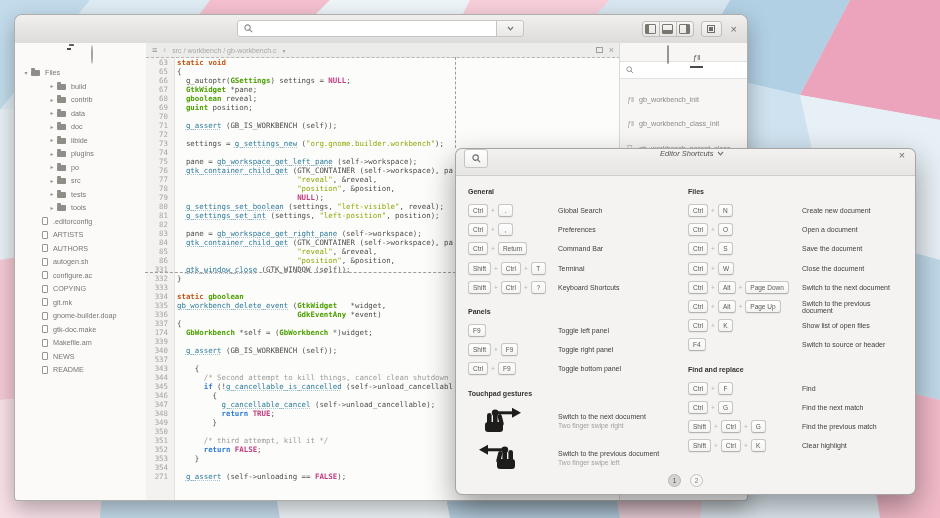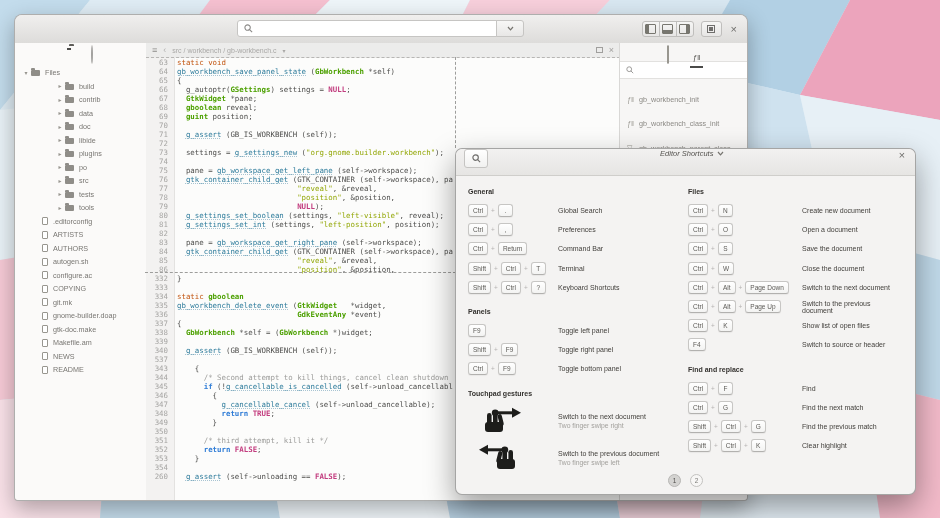--- a/index.html
+++ b/index.html
@@ -43,21 +43,21 @@
   .side-tabs{height:16px;display:flex;align-items:flex-start;justify-content:center;gap:16px;padding-top:2px;}
   .stab{position:relative;padding:1px 3px 3px;}
   .stab.active::after{content:"";position:absolute;left:1px;right:1px;bottom:-1px;height:2px;background:#4a4a48;}
   .fold-tab{width:11px;height:8px;background:#5f5e5a;border-radius:1px;position:relative;}
   .fold-tab::before{content:"";position:absolute;left:0;top:-2px;width:5px;height:2px;background:#5f5e5a;border-radius:1px 1px 0 0;}
   .bubble{width:8px;height:8px;border:1px solid #a3a2a0;border-radius:50%;}
   .tree{padding-top:5px;}
   .trow{display:flex;align-items:center;height:13.5px;font-size:7.2px;color:#787672;}
   .trow .exp{width:10px;text-align:center;color:#97958f;font-size:6px;line-height:8px;}
   .trow.root{padding-left:6px;}
-  .trow.folder{padding-left:20px;margin-left:20px;}
+  .trow.folder{padding-left:32px;}
   .trow.file{padding-left:27px;}
   .fold-ic{width:9px;height:6px;background:#8f8d88;border-radius:1px;position:relative;margin:1px 5px 0 0;flex:none;}
   .fold-ic::before{content:"";position:absolute;left:0;top:-2px;width:4px;height:2px;background:#8f8d88;border-radius:1px 1px 0 0;}
   .doc-ic{width:6px;height:8px;background:#fff;border:1px solid #98968f;border-radius:1px;margin-right:5px;flex:none;box-sizing:border-box;}
 
   
   .editor{position:absolute;left:131px;top:28px;bottom:0;right:127px;background:#fcfcfb;overflow:hidden;}
   .ed-toolbar{height:14px;background:#ececeb;border-bottom:1px dashed #b7b6b4;display:flex;
               align-items:center;padding:0 6px;gap:6px;}
   .ham{color:#8c8b89;font-size:9px;line-height:10px;}
@@ -65,21 +65,21 @@
   .crumb{color:#a9a8a6;font-size:7px;}
   .caret{color:#a9a8a6;font-size:6px;}
   .ed-tb-right{margin-left:auto;display:flex;gap:6px;align-items:center;}
   .split-ic{width:7px;height:6px;border:1px solid #a09f9d;box-sizing:border-box;}
   .ed-close{color:#a09f9d;font-size:9px;line-height:10px;}
   .code{position:absolute;top:15px;left:0;right:0;bottom:0;overflow:hidden;}
   .code::before{content:"";position:absolute;left:0;top:0;bottom:0;width:28px;background:#f3f2f1;border-right:1px solid #e3e2e0;}
   .cl{white-space:pre;height:9px;line-height:9px;font-size:7.4px;position:relative;
       font-family:"DejaVu Sans Mono","Liberation Mono",monospace;}
   .ln{display:inline-block;width:22px;padding-right:9px;text-align:right;color:#a5a4a2;}
-  .tk-k{color:#c25612;font-weight:normal;}
+  .tk-k{color:#c25612;font-weight:bold;}
   .tk-t{color:#4ca000;font-weight:bold;}
   .tk-c{color:#2f7cd6;font-weight:bold;}
   .tk-m{color:#c23c7e;font-weight:bold;}
   .tk-s{color:#93a707;}
   .tk-cm{color:#9c9c9a;}
   .tk-f{color:#2d7b9b;text-decoration:underline dotted;text-decoration-color:#a8c4d2;}
   .tk-d{color:#4e4e4c;}
 
   
   .rpanel{position:absolute;right:0;top:28px;bottom:0;width:127px;background:#f7f6f5;
@@ -320,21 +320,20 @@
         <span class="back">‹</span>
         <span class="crumb">src / workbench / gb-workbench.c</span>
         <span class="caret">▾</span>
         <span class="ed-tb-right">
           <span class="split-ic"></span>
           <span class="ed-close">×</span>
         </span>
       </div>
       <div class="code">
           <div class="cl"><span class="ln">63</span><span class="ct"><span class="tk-k">static void</span></span></div>
-          <div class="cl"><span class="ln">64</span><span class="ct"><span class="tk-f">gb_workbench_save_panel_state</span><span class="tk-d"> (</span><span class="tk-t">GbWorkbench</span><span class="tk-d"> *self)</span></span></div>
           <div class="cl"><span class="ln">65</span><span class="ct"><span class="tk-d">{</span></span></div>
           <div class="cl"><span class="ln">66</span><span class="ct"><span class="tk-d">  g_autoptr(</span><span class="tk-t">GSettings</span><span class="tk-d">) settings = </span><span class="tk-m">NULL</span><span class="tk-d">;</span></span></div>
           <div class="cl"><span class="ln">67</span><span class="ct"><span class="tk-d">  </span><span class="tk-t">GtkWidget</span><span class="tk-d"> *pane;</span></span></div>
           <div class="cl"><span class="ln">68</span><span class="ct"><span class="tk-d">  </span><span class="tk-t">gboolean</span><span class="tk-d"> reveal;</span></span></div>
           <div class="cl"><span class="ln">69</span><span class="ct"><span class="tk-d">  </span><span class="tk-t">guint</span><span class="tk-d"> position;</span></span></div>
           <div class="cl"><span class="ln">70</span><span class="ct"></span></div>
           <div class="cl"><span class="ln">71</span><span class="ct"><span class="tk-d">  </span><span class="tk-f">g_assert</span><span class="tk-d"> (GB_IS_WORKBENCH (self));</span></span></div>
           <div class="cl"><span class="ln">72</span><span class="ct"></span></div>
           <div class="cl"><span class="ln">73</span><span class="ct"><span class="tk-d">  settings = </span><span class="tk-f">g_settings_new</span><span class="tk-d"> (</span><span class="tk-s">"org.gnome.builder.workbench"</span><span class="tk-d">);</span></span></div>
           <div class="cl"><span class="ln">74</span><span class="ct"></span></div>
@@ -343,43 +342,44 @@
           <div class="cl"><span class="ln">77</span><span class="ct"><span class="tk-d">                           </span><span class="tk-s">"reveal"</span><span class="tk-d">, &amp;reveal,</span></span></div>
           <div class="cl"><span class="ln">78</span><span class="ct"><span class="tk-d">                           </span><span class="tk-s">"position"</span><span class="tk-d">, &amp;position,</span></span></div>
           <div class="cl"><span class="ln">79</span><span class="ct"><span class="tk-d">                           </span><span class="tk-m">NULL</span><span class="tk-d">);</span></span></div>
           <div class="cl"><span class="ln">80</span><span class="ct"><span class="tk-d">  </span><span class="tk-f">g_settings_set_boolean</span><span class="tk-d"> (settings, </span><span class="tk-s">"left-visible"</span><span class="tk-d">, reveal);</span></span></div>
           <div class="cl"><span class="ln">81</span><span class="ct"><span class="tk-d">  </span><span class="tk-f">g_settings_set_int</span><span class="tk-d"> (settings, </span><span class="tk-s">"left-position"</span><span class="tk-d">, position);</span></span></div>
           <div class="cl"><span class="ln">82</span><span class="ct"></span></div>
           <div class="cl"><span class="ln">83</span><span class="ct"><span class="tk-d">  pane = </span><span class="tk-f">gb_workspace_get_right_pane</span><span class="tk-d"> (self-&gt;workspace);</span></span></div>
           <div class="cl"><span class="ln">84</span><span class="ct"><span class="tk-d">  </span><span class="tk-f">gtk_container_child_get</span><span class="tk-d"> (GTK_CONTAINER (self-&gt;workspace), pa</span></span></div>
           <div class="cl"><span class="ln">85</span><span class="ct"><span class="tk-d">                           </span><span class="tk-s">"reveal"</span><span class="tk-d">, &amp;reveal,</span></span></div>
           <div class="cl"><span class="ln">86</span><span class="ct"><span class="tk-d">                           </span><span class="tk-s">"position"</span><span class="tk-d">, &amp;position,</span></span></div>
+          <div class="cl"><span class="ln">331</span><span class="ct"><span class="tk-d">  </span><span class="tk-f">gtk_window_close</span><span class="tk-d"> (GTK_WINDOW (self));</span></span></div>
           <div class="cl"><span class="ln">332</span><span class="ct"><span class="tk-d">}</span></span></div>
           <div class="cl"><span class="ln">333</span><span class="ct"></span></div>
           <div class="cl"><span class="ln">334</span><span class="ct"><span class="tk-k">static </span><span class="tk-t">gboolean</span></span></div>
           <div class="cl"><span class="ln">335</span><span class="ct"><span class="tk-f">gb_workbench_delete_event</span><span class="tk-d"> (</span><span class="tk-t">GtkWidget</span><span class="tk-d">   *widget,</span></span></div>
           <div class="cl"><span class="ln">336</span><span class="ct"><span class="tk-d">                           </span><span class="tk-t">GdkEventAny</span><span class="tk-d"> *event)</span></span></div>
           <div class="cl"><span class="ln">337</span><span class="ct"><span class="tk-d">{</span></span></div>
-          <div class="cl"><span class="ln">338</span><span class="ct"><span class="tk-d">  </span><span class="tk-t">GbWorkbench</span><span class="tk-d"> *self = (</span><span class="tk-t">GbWorkbench</span><span class="tk-d"> *)widget;</span></span></div>
+          <div class="cl"><span class="ln">174</span><span class="ct"><span class="tk-d">  </span><span class="tk-t">GbWorkbench</span><span class="tk-d"> *self = (</span><span class="tk-t">GbWorkbench</span><span class="tk-d"> *)widget;</span></span></div>
           <div class="cl"><span class="ln">339</span><span class="ct"></span></div>
           <div class="cl"><span class="ln">340</span><span class="ct"><span class="tk-d">  </span><span class="tk-f">g_assert</span><span class="tk-d"> (GB_IS_WORKBENCH (self));</span></span></div>
           <div class="cl"><span class="ln">537</span><span class="ct"></span></div>
           <div class="cl"><span class="ln">343</span><span class="ct"><span class="tk-d">    {</span></span></div>
           <div class="cl"><span class="ln">344</span><span class="ct"><span class="tk-d">      </span><span class="tk-cm">/* Second attempt to kill things, cancel clean shutdown</span></span></div>
           <div class="cl"><span class="ln">345</span><span class="ct"><span class="tk-d">      </span><span class="tk-c">if</span><span class="tk-d"> (!</span><span class="tk-f">g_cancellable_is_cancelled</span><span class="tk-d"> (self-&gt;unload_cancellabl</span></span></div>
           <div class="cl"><span class="ln">346</span><span class="ct"><span class="tk-d">        {</span></span></div>
           <div class="cl"><span class="ln">347</span><span class="ct"><span class="tk-d">          </span><span class="tk-f">g_cancellable_cancel</span><span class="tk-d"> (self-&gt;unload_cancellable);</span></span></div>
           <div class="cl"><span class="ln">348</span><span class="ct"><span class="tk-d">          </span><span class="tk-c">return</span><span class="tk-d"> </span><span class="tk-m">TRUE</span><span class="tk-d">;</span></span></div>
           <div class="cl"><span class="ln">349</span><span class="ct"><span class="tk-d">        }</span></span></div>
           <div class="cl"><span class="ln">350</span><span class="ct"></span></div>
           <div class="cl"><span class="ln">351</span><span class="ct"><span class="tk-d">      </span><span class="tk-cm">/* third attempt, kill it */</span></span></div>
           <div class="cl"><span class="ln">352</span><span class="ct"><span class="tk-d">      </span><span class="tk-c">return</span><span class="tk-d"> </span><span class="tk-m">FALSE</span><span class="tk-d">;</span></span></div>
           <div class="cl"><span class="ln">353</span><span class="ct"><span class="tk-d">    }</span></span></div>
           <div class="cl"><span class="ln">354</span><span class="ct"></span></div>
-          <div class="cl"><span class="ln">260</span><span class="ct"><span class="tk-d">  </span><span class="tk-f">g_assert</span><span class="tk-d"> (self-&gt;unloading == </span><span class="tk-m">FALSE</span><span class="tk-d">);</span></span></div>
+          <div class="cl"><span class="ln">271</span><span class="ct"><span class="tk-d">  </span><span class="tk-f">g_assert</span><span class="tk-d"> (self-&gt;unloading == </span><span class="tk-m">FALSE</span><span class="tk-d">);</span></span></div>
         </div>
     </div>
 
     <div class="rpanel">
       <div class="rp-tabs">
         <div class="rtab"><span class="rp-docic"></span></div>
         <div class="rtab active"><span class="fn-glyph">ƒ‖</span></div>
       </div>
       <div class="rp-search">
         <svg width="8" height="8" viewBox="0 0 10 10">

